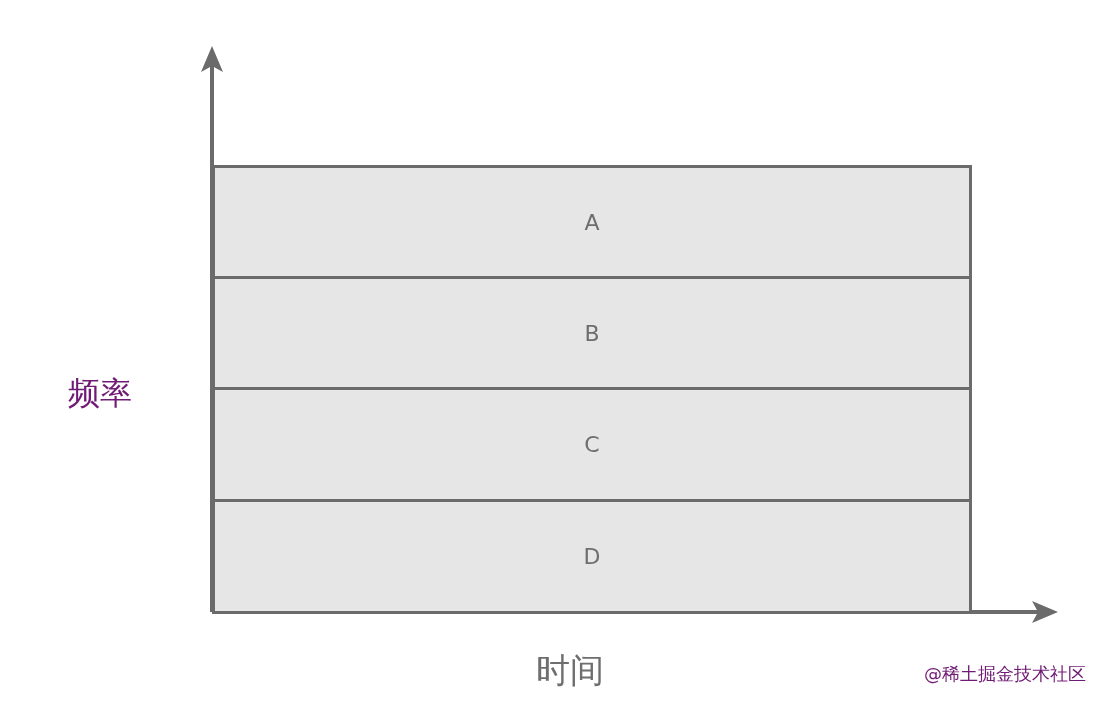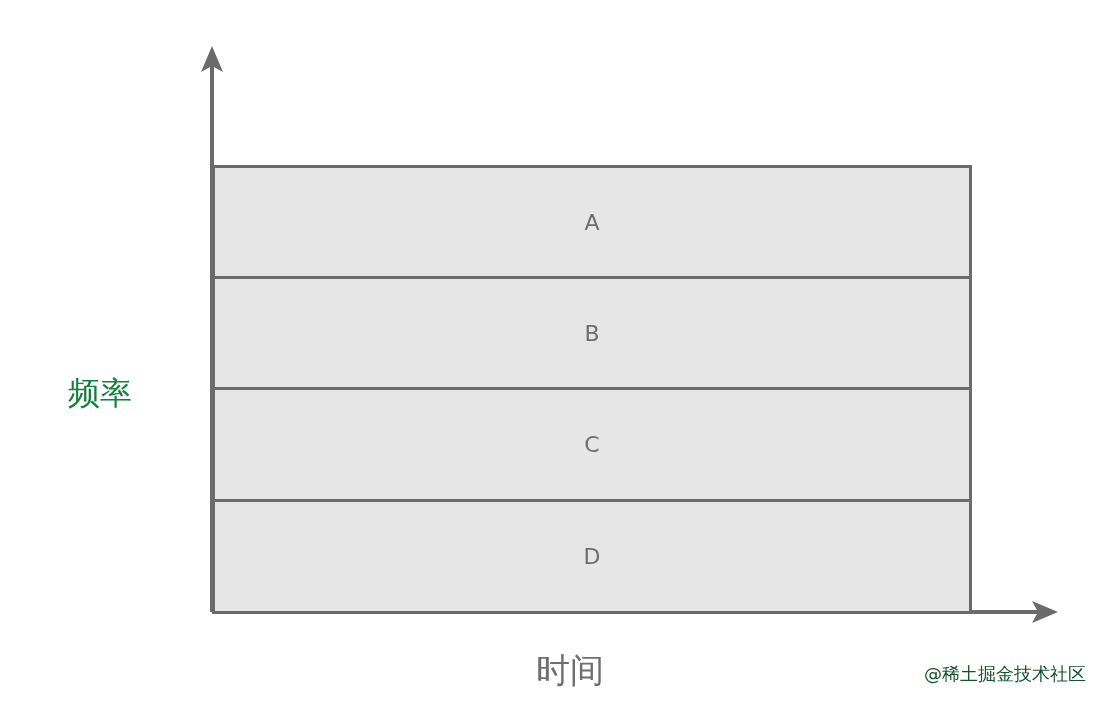--- a/index.html
+++ b/index.html
@@ -3,23 +3,23 @@
 <meta charset="utf-8">
 <style>
   html, body { margin: 0; padding: 0; background: #ffffff; }
   body { width: 1106px; height: 704px; position: relative; overflow: hidden;
          font-family: "DejaVu Sans", "Liberation Sans", sans-serif; }
   svg { position: absolute; left: 0; top: 0; }
   .band { position: absolute; left: 212px; width: 760px; background: #e6e6e6;
           border: 3px solid #6b6b6b; box-sizing: border-box;
           display: flex; align-items: center; justify-content: center;
           color: #6e6e6e; font-size: 22px; }
-  .ylabel { position: absolute; left: 68px; top: 372px; font-size: 32px; color: #15803d; }
+  .ylabel { position: absolute; left: 68px; top: 372px; font-size: 32px; color: #701a75; }
   .xlabel { position: absolute; left: 536px; top: 648px; font-size: 34px; color: #6e6e6e; }
-  .wm { position: absolute; left: 924px; top: 662px; font-size: 18px; color: #14532d; }
+  .wm { position: absolute; left: 924px; top: 662px; font-size: 18px; color: #701a75; }
 </style>
 </head>
 <body>
 
 <svg width="1106" height="704">
   <line x1="212" y1="612" x2="212" y2="60" stroke="#6b6b6b" stroke-width="4"></line>
   <polygon points="212,46 201,72 212,66 223,72" fill="#6b6b6b"></polygon>
   <line x1="212" y1="612" x2="1042" y2="612" stroke="#6b6b6b" stroke-width="4"></line>
   <polygon points="1058,612 1032,601 1038,612 1032,623" fill="#6b6b6b"></polygon>
 </svg>

